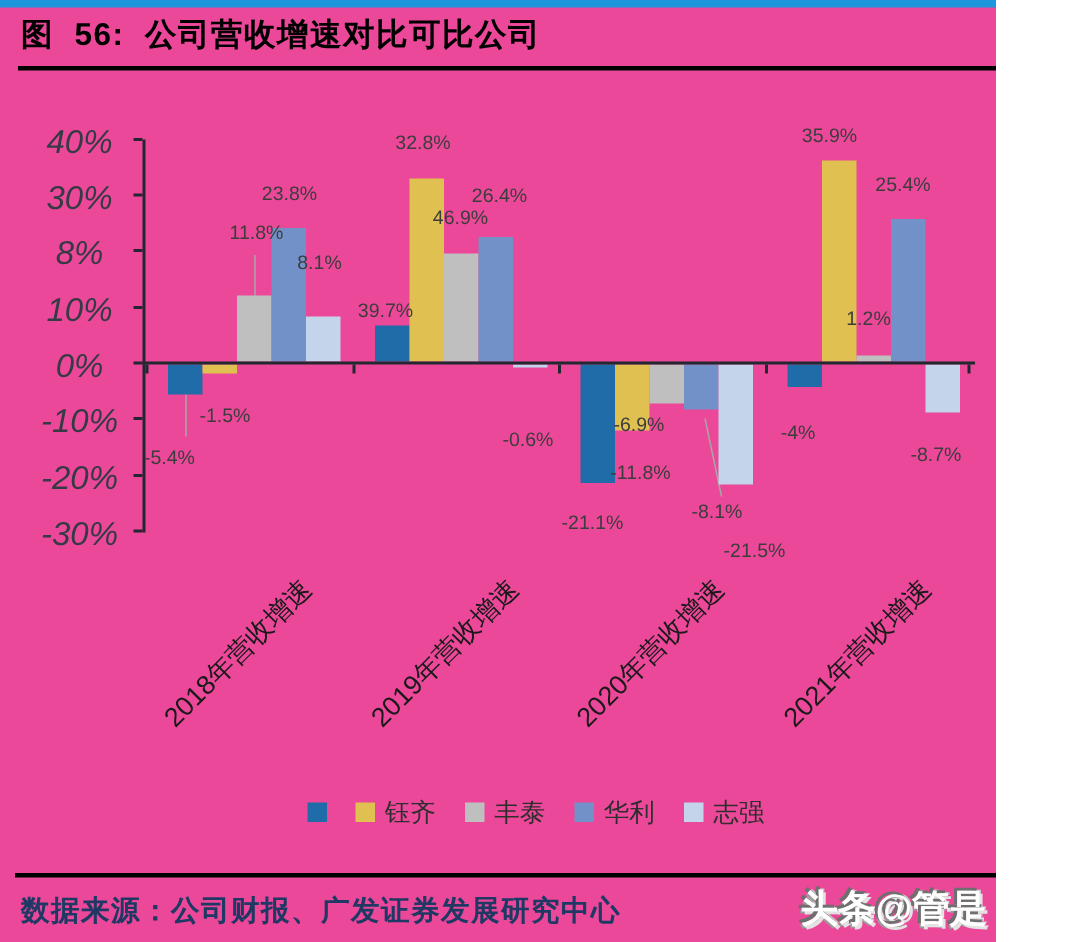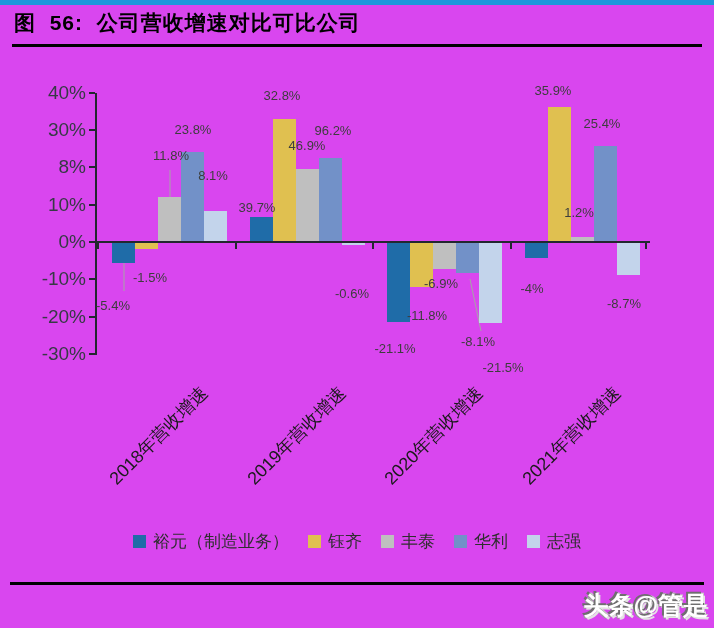--- a/index.html
+++ b/index.html
@@ -1,30 +1,30 @@
 <!DOCTYPE html>
 <html><head>
 <meta charset="utf-8">
 <style>
   * { margin:0; padding:0; box-sizing:border-box; }
   html,body { background:#fff; }
   body { font-family:"Liberation Sans","DejaVu Sans",sans-serif; }
-  .page { position:relative; width:714px; height:628px; background:#d946ef; overflow:hidden; }
+  .page { position:relative; width:664px; height:628px; background:#ec4899; overflow:hidden; }
 
   .top-accent { position:absolute; left:0; top:0; width:714px; height:5px; }
 
   .fig-title { position:absolute; left:14px; top:9px; font-size:21px; font-weight:bold;
                color:#000; white-space:pre; letter-spacing:1px; }
   .title-underline { position:absolute; left:12px; top:44px; width:690px; height:3px; background:#000; }
 
   .chart { position:absolute; left:0; top:0; width:714px; height:582px; }
   .axis-line { position:absolute; background:#23272f; }
   .ytick-mark { position:absolute; width:6px; height:2px; background:#23272f; }
   .xtick-mark { position:absolute; width:2px; height:6px; background:#23272f; }
-  .ytick-label { position:absolute; width:66px; text-align:right; font-size:19px; color:#363a45; }
+  .ytick-label { position:absolute; width:66px; text-align:center; font-size:22px; color:#363a45;font-style:italic; }
   .bar { position:absolute; }
   .bar-label { position:absolute; transform:translate(-50%,-50%); font-size:13px;
                color:#3d3d3d; white-space:nowrap; }
   .cat-label { position:absolute; transform:translateX(-100%) rotate(-45deg);
                transform-origin:100% 0; font-size:18px; color:#1a1a1a; white-space:nowrap; }
   .leader-svg { position:absolute; left:0; top:0; pointer-events:none; }
 
   .legend { position:absolute; left:0; top:530px; width:714px; display:flex;
             justify-content:center; align-items:center; gap:19px; }
   .legend-item { display:flex; align-items:center; gap:7px; }
@@ -96,56 +96,56 @@
       <div class="xtick-mark" style="left: 510px; top: 243px;"></div>
       <div class="xtick-mark" style="left: 645px; top: 243px;"></div>
       <div class="bar-label" style="left: 113px; top: 305px;">-5.4%</div>
       <div class="bar-label" style="left: 150px; top: 277px;">-1.5%</div>
       <div class="bar-label" style="left: 171px; top: 155px;">11.8%</div>
       <div class="bar-label" style="left: 193px; top: 129px;">23.8%</div>
       <div class="bar-label" style="left: 213px; top: 175px;">8.1%</div>
       <div class="bar-label" style="left: 257px; top: 207px;">39.7%</div>
       <div class="bar-label" style="left: 282px; top: 95px;">32.8%</div>
       <div class="bar-label" style="left: 307px; top: 145px;">46.9%</div>
-      <div class="bar-label" style="left: 333px; top: 130px;">96.2%</div>
+      <div class="bar-label" style="left: 333px; top: 130px;">26.4%</div>
       <div class="bar-label" style="left: 352px; top: 273px; margin-top: 20px;">-0.6%</div>
       <div class="bar-label" style="left: 395px; top: 348px;">-21.1%</div>
       <div class="bar-label" style="left: 427px; top: 315px;">-11.8%</div>
-      <div class="bar-label" style="left: 441px; top: 283px;">-6.9%</div>
+      <div class="bar-label" style="left: 426px; top: 283px;">-6.9%</div>
       <div class="bar-label" style="left: 478px; top: 341px;">-8.1%</div>
       <div class="bar-label" style="left: 503px; top: 367px;">-21.5%</div>
       <div class="bar-label" style="left: 532px; top: 288px;">-4%</div>
       <div class="bar-label" style="left: 553px; top: 90px;">35.9%</div>
       <div class="bar-label" style="left: 579px; top: 212px;">1.2%</div>
       <div class="bar-label" style="left: 602px; top: 123px;">25.4%</div>
       <div class="bar-label" style="left: 624px; top: 303px;">-8.7%</div>
       <div class="cat-label" style="left: 196px; top: 381px;">2018年营收增速</div>
       <div class="cat-label" style="left: 333.5px; top: 381px;">2019年营收增速</div>
       <div class="cat-label" style="left: 471px; top: 381px;">2020年营收增速</div>
       <div class="cat-label" style="left: 608.5px; top: 381px;">2021年营收增速</div>
     </div>
 
   <div class="legend" id="legend">
       <div class="legend-item">
         <span class="legend-swatch" style="background: rgb(31, 108, 168);"></span>
-        <span class="legend-label">裕元（制造业务）</span>
       </div>
       <div class="legend-item">
         <span class="legend-swatch" style="background: rgb(224, 192, 80);"></span>
         <span class="legend-label">钰齐</span>
       </div>
       <div class="legend-item">
         <span class="legend-swatch" style="background: rgb(191, 191, 191);"></span>
         <span class="legend-label">丰泰</span>
       </div>
       <div class="legend-item">
         <span class="legend-swatch" style="background: rgb(114, 145, 200);"></span>
         <span class="legend-label">华利</span>
       </div>
       <div class="legend-item">
         <span class="legend-swatch" style="background: rgb(195, 212, 235);"></span>
         <span class="legend-label">志强</span>
       </div>
     </div>
 
   <div class="footer-line"></div>
+  <div class="source-text">数据来源：公司财报、广发证券发展研究中心</div>
   <div class="watermark">头条@管是</div>
 </div>
 
 </body></html>

